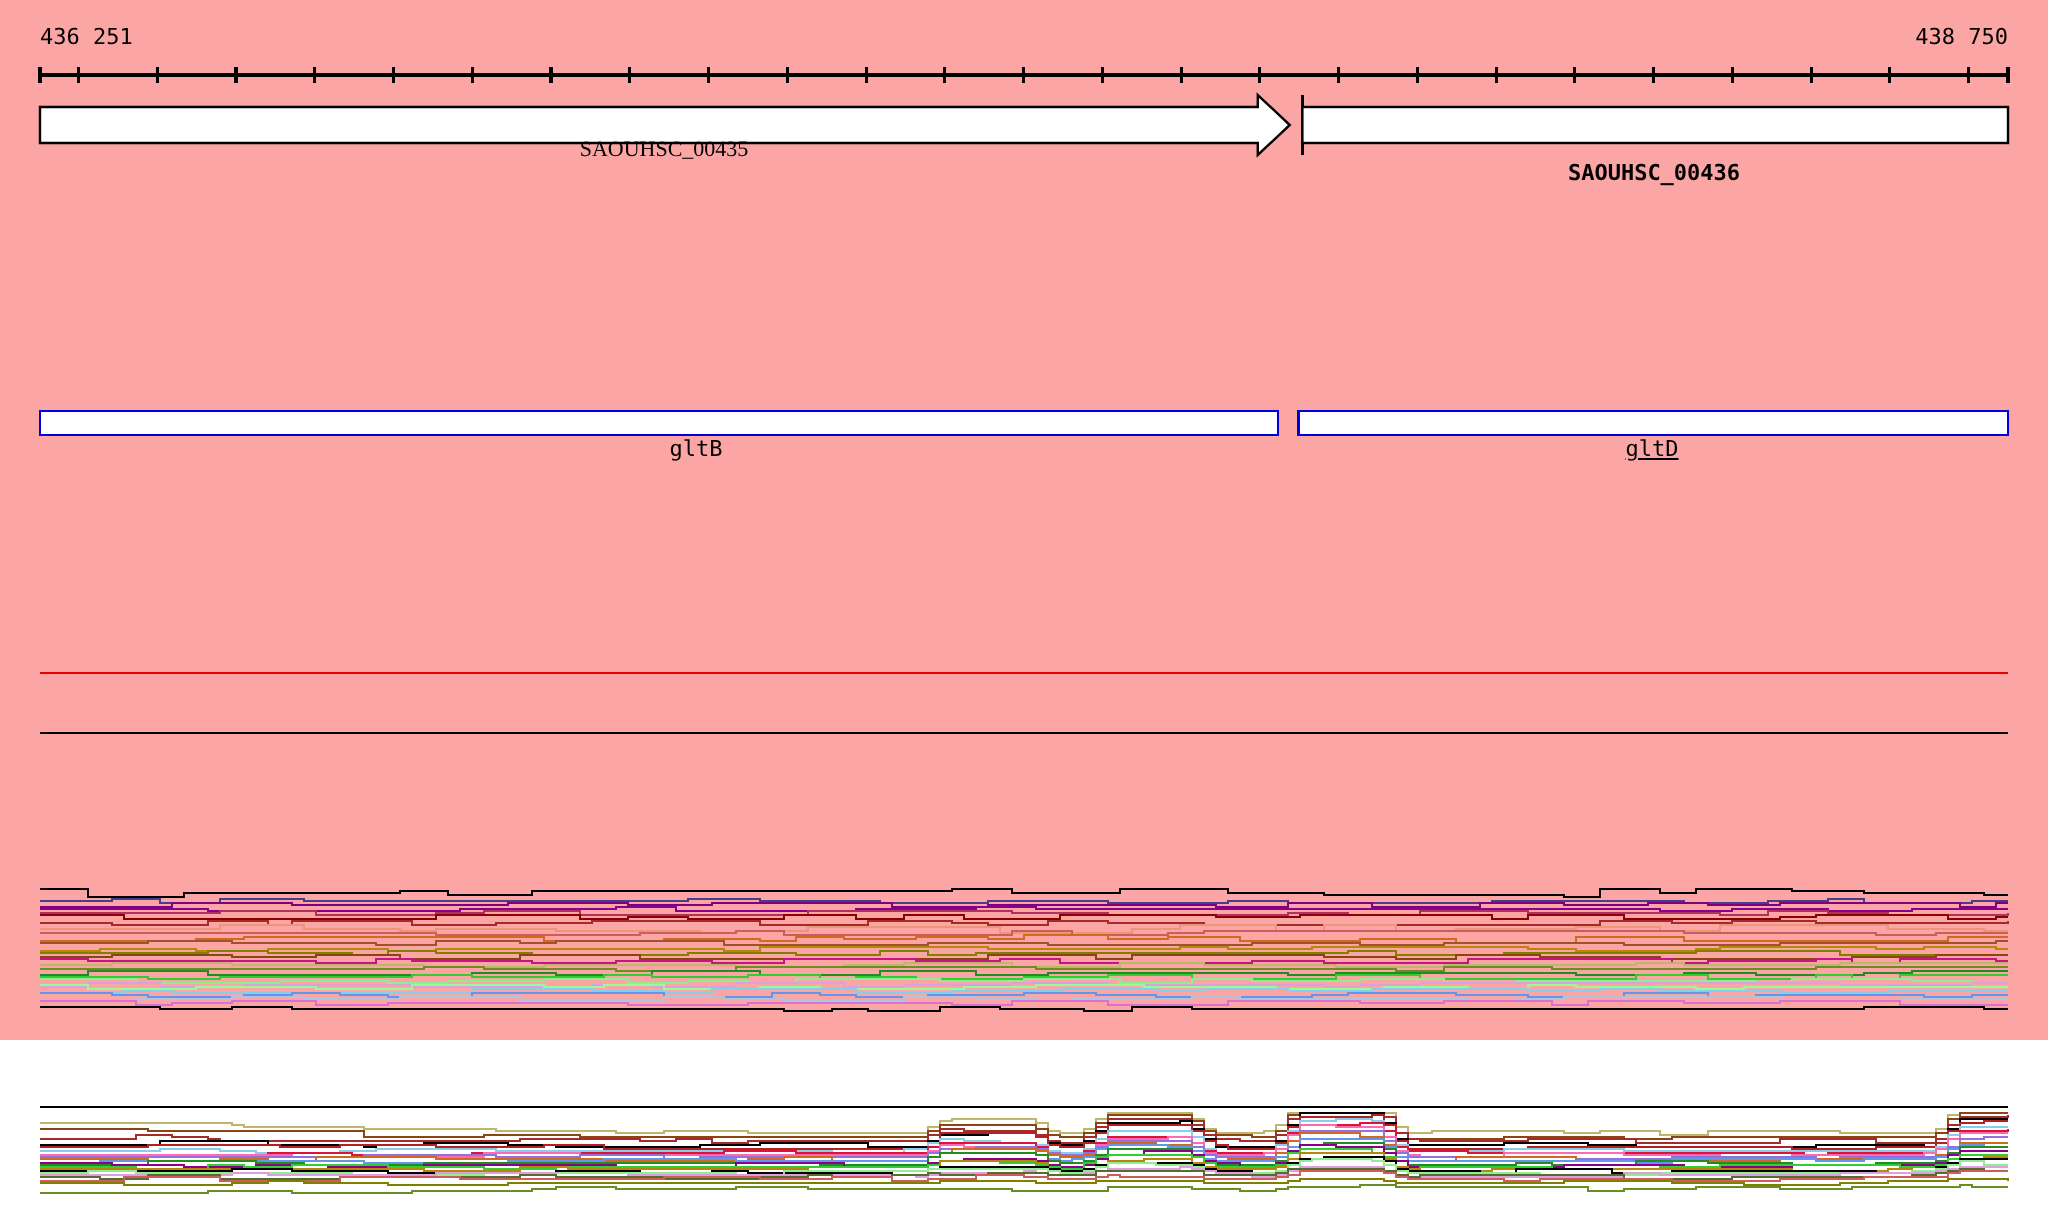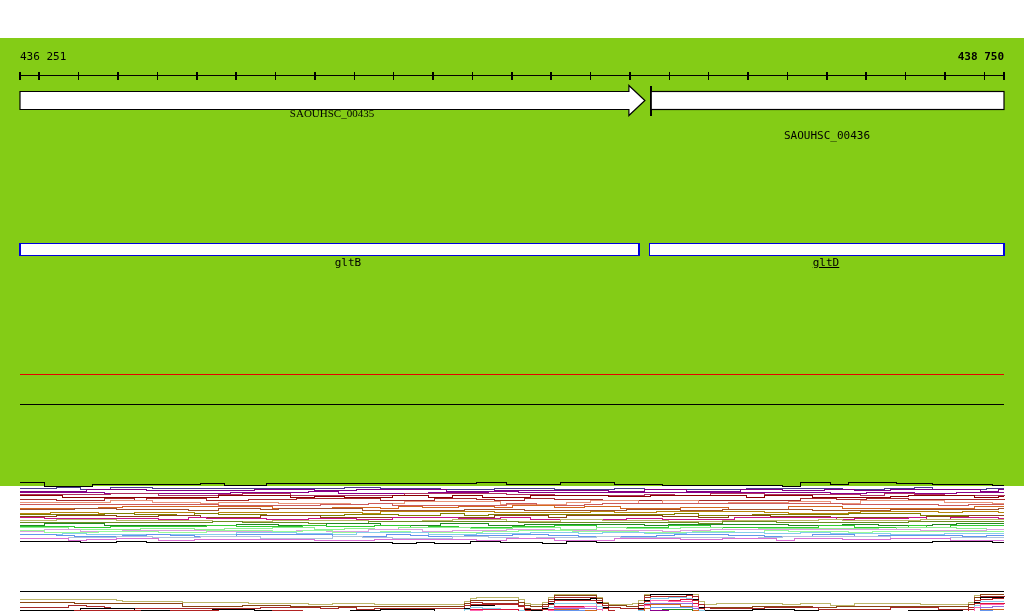--- a/index.html
+++ b/index.html
@@ -1,22 +1,22 @@
 <!DOCTYPE html>
 <html><head>
 <meta charset="utf-8">
 <style>
   html,body{margin:0;padding:0;background:#ffffff;}
   body{width:1024px;height:611px;position:relative;overflow:hidden;
        font-family:"DejaVu Sans Mono", monospace;}
-  .screen{position:absolute;left:0;top:0;width:1024px;height:448px;background:#84cc16;margin-top:38px;}
+  .screen{position:absolute;left:0;top:0;width:1024px;height:520px;background:#fca5a5;}
   svg{position:absolute;left:0;top:0;}
   .lbl{position:absolute;font-size:11px;line-height:11px;color:#000;white-space:pre;}
   .lbl.center{transform:translateX(-50%);}
-  .lbl.right{text-align:left;font-weight:bold;}
+  .lbl.right{text-align:left;}
 </style>
 </head>
 <body>
 
 <div class="screen">
   <svg id="gfx" width="1024" height="611" viewBox="0 0 1024 611">
       <line x1="20" y1="37.5" x2="1004" y2="37.5" stroke="#000" stroke-width="1.6" shape-rendering="crispEdges"></line>
       <line x1="20" y1="33.5" x2="20" y2="41.5" stroke="#000" stroke-width="1.6" shape-rendering="crispEdges"></line>
       <line x1="39.294117647058826" y1="33.5" x2="39.294117647058826" y2="41.5" stroke="#000" stroke-width="1.6" shape-rendering="crispEdges"></line>
       <line x1="78.66986794717887" y1="33.5" x2="78.66986794717887" y2="41.5" stroke="#000" stroke-width="1.6" shape-rendering="crispEdges"></line>
@@ -100,17 +100,17 @@
       <path d="M 20 588.5 H 50 V 589.5 H 74 V 587.5 H 110 V 589.5 H 170 V 588.5 H 260 V 587.5 H 278 V 588.5 H 332 V 589.5 H 380 V 588.5 H 404 V 587.5 H 416 V 588.5 H 446 V 587.5 H 464 V 586.5 H 470 V 587.5 H 494 V 586.5 H 524 V 587.5 H 548 V 585.5 H 602 V 587.5 H 638 V 586.5 H 644 V 584.5 H 692 V 585.5 H 698 V 587.5 H 704 V 588.5 H 710 V 587.5 H 812 V 589.5 H 866 V 588.5 H 956 V 587.5 H 968 V 586.5 H 974 V 585.5 H 980 V 584.5 H 992 V 585.5 H 1004" fill="none" stroke="#556b2f" stroke-width="1" shape-rendering="crispEdges"></path>
       <path d="M 20 590.5 H 62 V 588.5 H 110 V 590.5 H 170 V 588.5 H 230 V 589.5 H 332 V 588.5 H 380 V 589.5 H 416 V 588.5 H 446 V 590.5 H 464 V 589.5 H 488 V 587.5 H 512 V 588.5 H 524 V 589.5 H 548 V 588.5 H 554 V 587.5 H 560 V 588.5 H 602 V 589.5 H 638 V 588.5 H 644 V 587.5 H 650 V 585.5 H 692 V 586.5 H 698 V 588.5 H 704 V 589.5 H 752 V 590.5 H 770 V 589.5 H 836 V 590.5 H 890 V 589.5 H 932 V 588.5 H 974 V 586.5 H 980 V 585.5 H 1004" fill="none" stroke="#cd5c5c" stroke-width="1" shape-rendering="crispEdges"></path>
       <path d="M 20 591.5 H 62 V 592.5 H 116 V 591.5 H 134 V 590.5 H 152 V 591.5 H 194 V 592.5 H 254 V 591.5 H 470 V 590.5 H 518 V 591.5 H 548 V 590.5 H 602 V 591.5 H 644 V 590.5 H 650 V 589.5 H 692 V 590.5 H 698 V 591.5 H 782 V 590.5 H 836 V 591.5 H 872 V 592.5 H 920 V 591.5 H 944 V 590.5 H 974 V 589.5 H 1004 V 590.5 H 1004" fill="none" stroke="#808000" stroke-width="1" shape-rendering="crispEdges"></path>
       <path d="M 20 596.5 H 104 V 595.5 H 146 V 596.5 H 206 V 595.5 H 266 V 594.5 H 278 V 593.5 H 308 V 594.5 H 368 V 593.5 H 404 V 594.5 H 506 V 595.5 H 554 V 593.5 H 596 V 594.5 H 620 V 595.5 H 638 V 594.5 H 644 V 593.5 H 680 V 592.5 H 698 V 593.5 H 794 V 595.5 H 812 V 594.5 H 848 V 593.5 H 890 V 594.5 H 926 V 593.5 H 980 V 592.5 H 986 V 593.5 H 1004" fill="none" stroke="#6b8e23" stroke-width="1" shape-rendering="crispEdges"></path>
     </svg>
 
   <div class="lbl" style="left:20px;top:13px;">436 251</div>
   <div class="lbl right" style="right:20px;top:13px;">438 750</div>
 
   <div class="lbl center" style="left:332px;top:70px;font-family:Liberation Serif, serif;">SAOUHSC_00435</div>
-  <div class="lbl center" style="left:827px;top:92px;">SAOUHSC_00436</div>
+  <div class="lbl center" style="left:827px;top:81px;font-weight:bold;">SAOUHSC_00436</div>
 
   <div class="lbl center" style="left:348px;top:219px;">gltB</div>
   <div class="lbl center" style="left:826px;top:219px;text-decoration:underline;">gltD</div>
 </div>
 
 </body></html>

